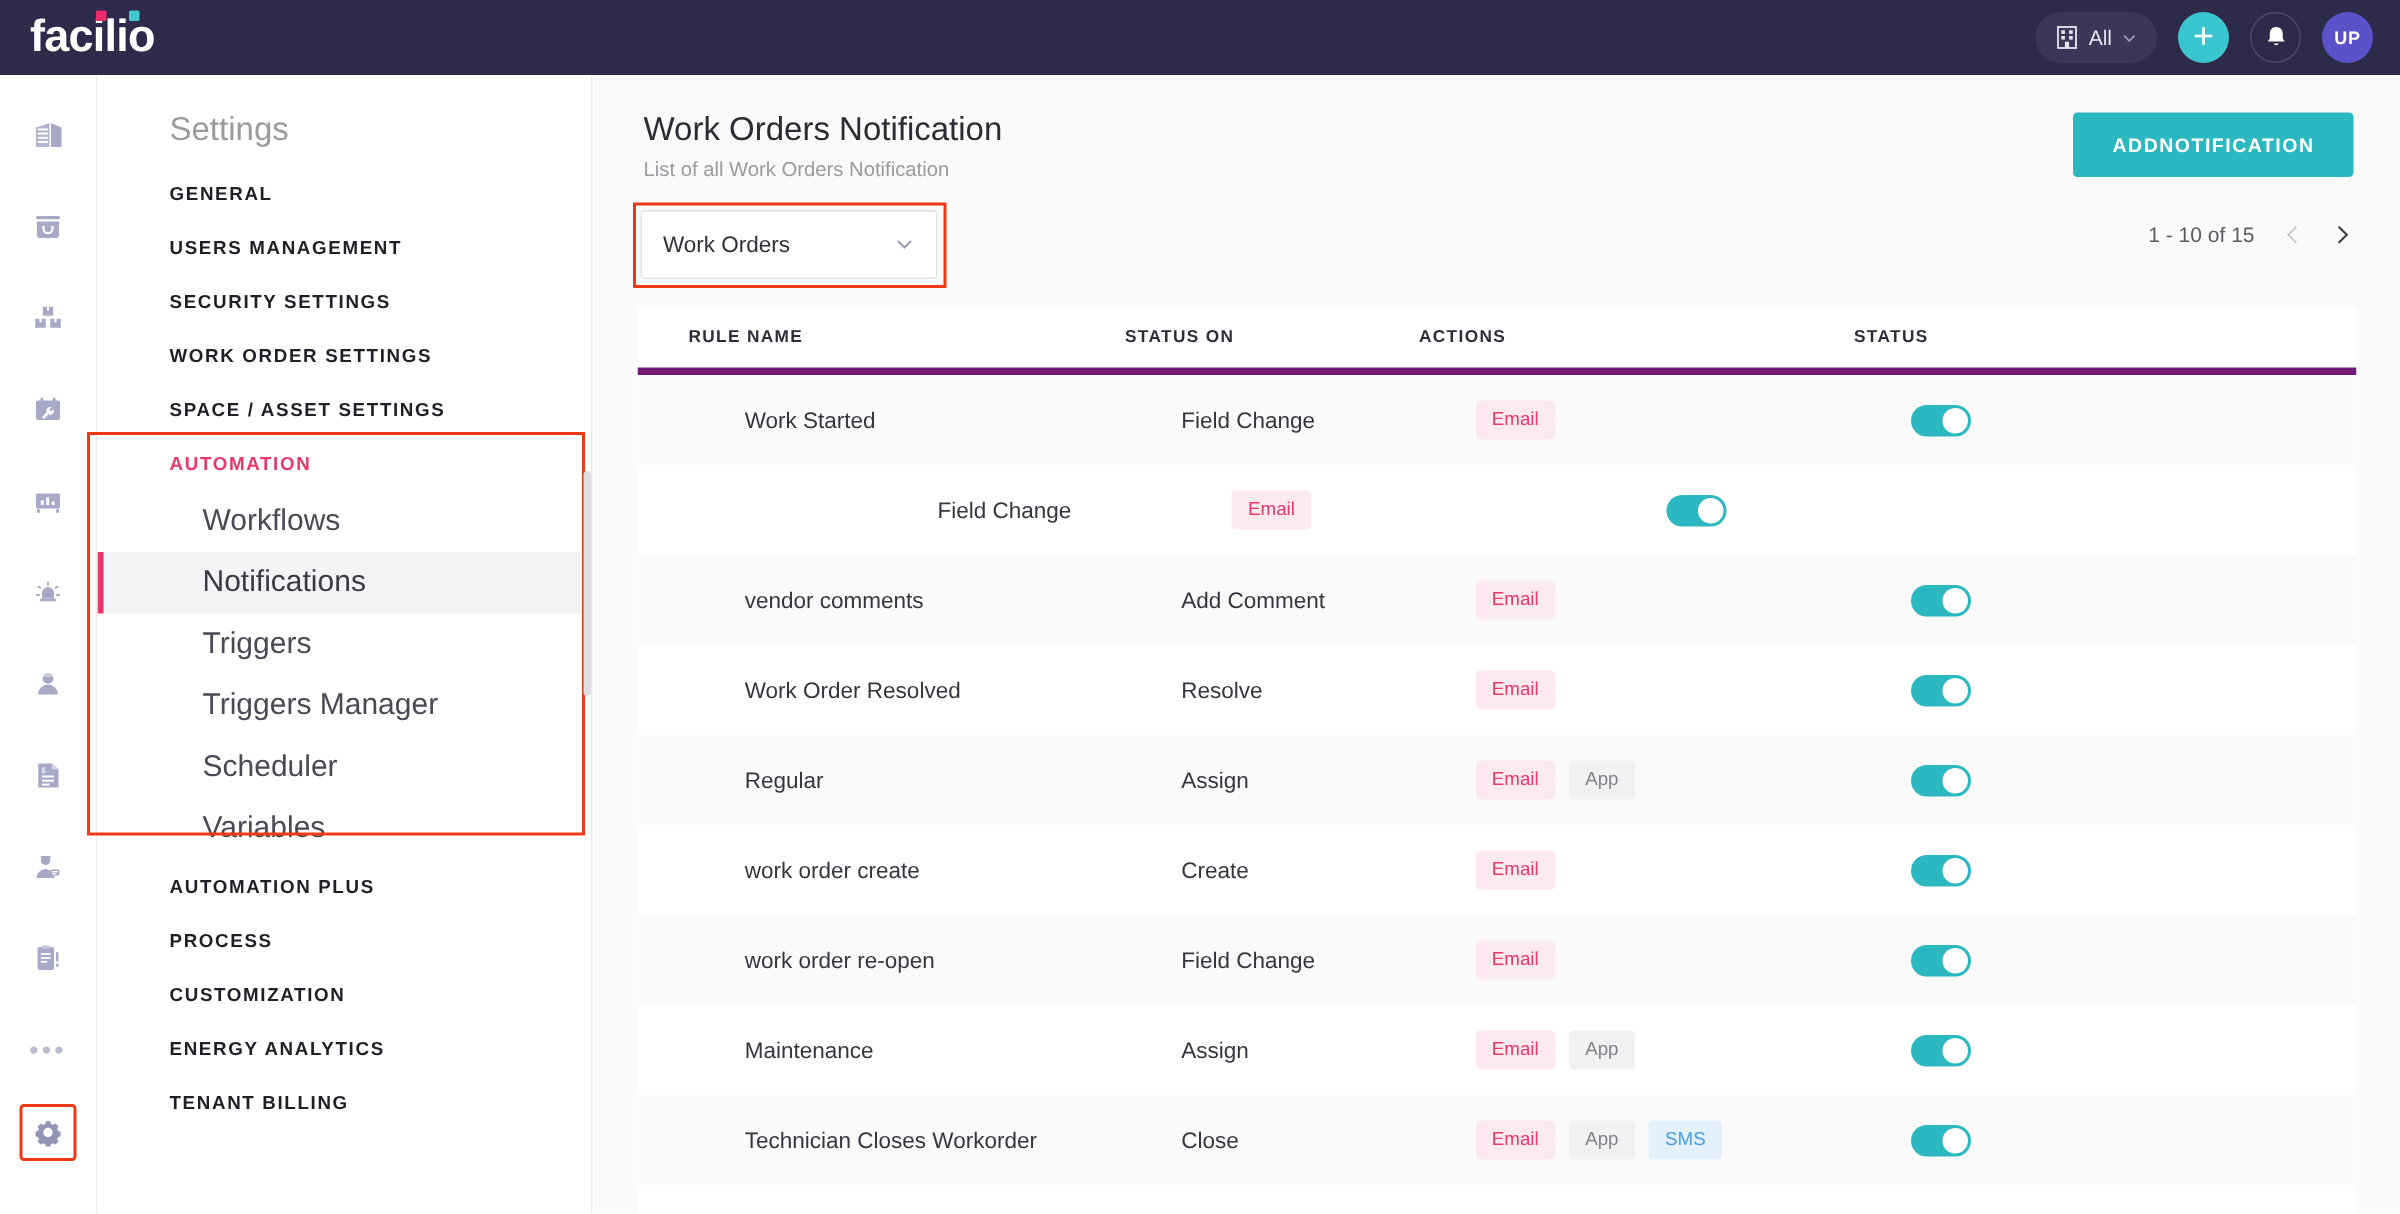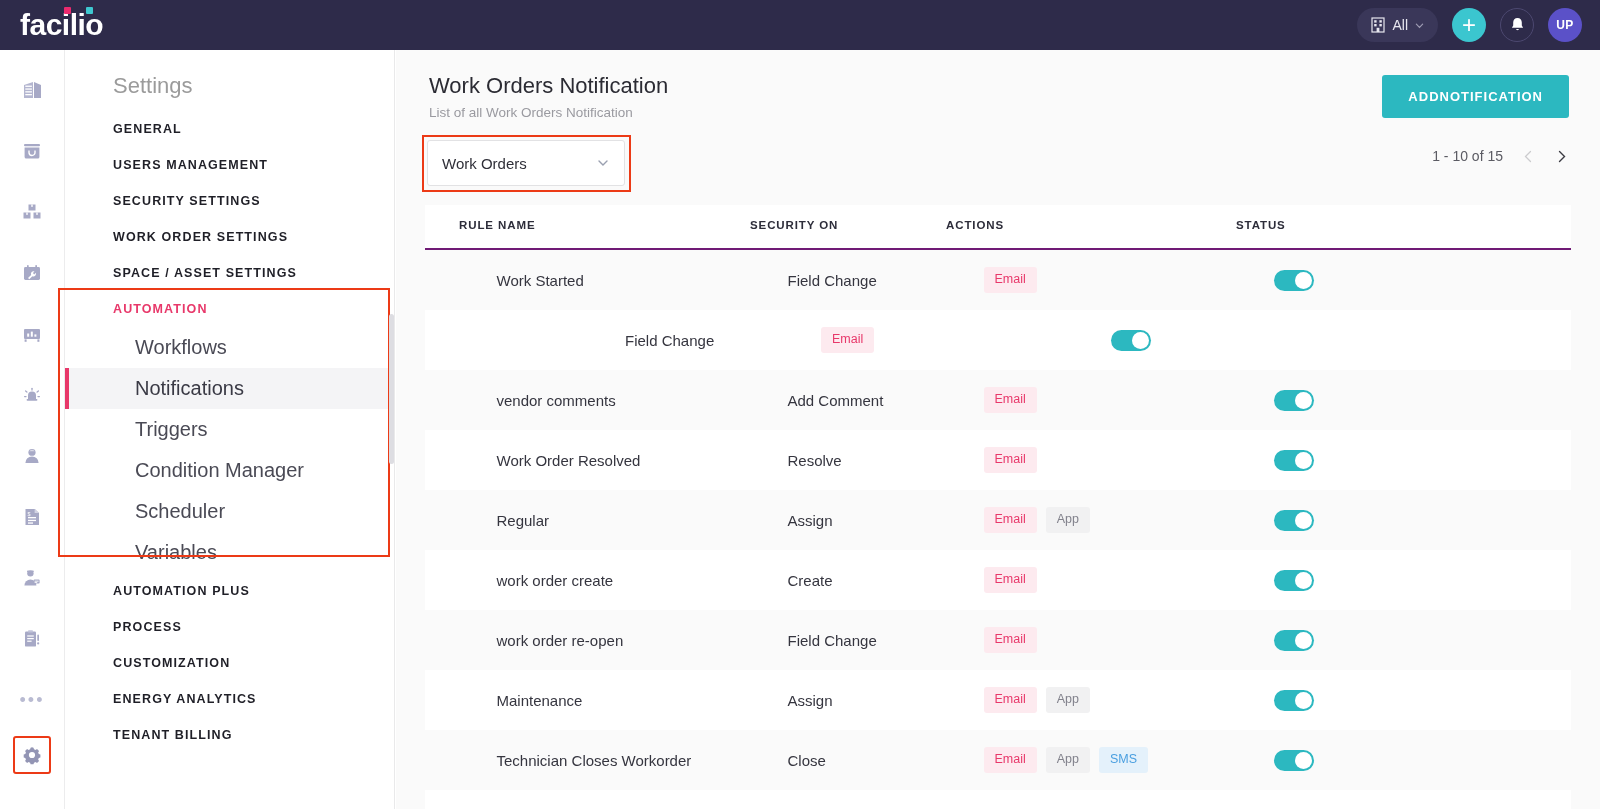--- a/index.html
+++ b/index.html
@@ -161,21 +161,21 @@
 
   
   .table-wrap {
     position: absolute; top: 155px; left: 29px;
     width: 1146px; height: 604px;
     background: #ffffff; overflow: hidden;
   }
   .t-head {
     display: flex; align-items: flex-start; height: 45px;
     padding-top: 14px; background: #ffffff;
-    border-bottom: 2px solid #701a75;
+    border-bottom: 5px solid #701a75;
   }
   .t-head > div {
     font-size: 11.5px; font-weight: bold; color: #2d2d3a;
     letter-spacing: 0.9px;
   }
   .c-rule  { width: 325px; padding-left: 34px; }
   .c-exec  { width: 196px; }
   .c-act   { width: 290px; }
   .c-stat  { width: 260px; }
   .t-row {
@@ -371,21 +371,21 @@
   <div class="s-group">GENERAL</div>
   <div class="s-group">USERS MANAGEMENT</div>
   <div class="s-group">SECURITY SETTINGS</div>
   <div class="s-group">WORK ORDER SETTINGS</div>
   <div class="s-group">SPACE / ASSET SETTINGS</div>
   <div class="s-group accent">AUTOMATION</div>
 
   <div class="s-sub">Workflows</div>
   <div class="s-sub active">Notifications</div>
   <div class="s-sub">Triggers</div>
-  <div class="s-sub">Condition Manager</div>
+  <div class="s-sub">Triggers Manager</div>
   <div class="s-sub">Scheduler</div>
   <div class="s-sub">Variables</div>
 
   <div class="s-group">AUTOMATION PLUS</div>
   <div class="s-group">PROCESS</div>
   <div class="s-group">CUSTOMIZATION</div>
   <div class="s-group">ENERGY ANALYTICS</div>
   <div class="s-group">TENANT BILLING</div>
 </div>
 
@@ -416,21 +416,21 @@
     <span class="pg-btn">
       <svg width="15" height="15" viewBox="0 0 15 15">
         <path d="M5.5 2.5 L10.5 7.5 L5.5 12.5" fill="none" stroke="#3a3a42" stroke-width="1.4" stroke-linecap="round"></path>
       </svg>
     </span>
   </div>
 
   <div class="table-wrap">
     <div class="t-head">
       <div class="c-rule">RULE NAME</div>
-      <div class="c-exec">SECURITY ON</div>
+      <div class="c-exec">STATUS ON</div>
       <div class="c-act">ACTIONS</div>
       <div class="c-stat">STATUS</div>
     </div>
     <div id="rows">
         <div class="t-row alt">
           <div class="c-rule">Work Started</div>
           <div class="c-exec">Field Change</div>
           <div class="c-act">
             <div class="badges">
               <span class="badge email">Email</span>

